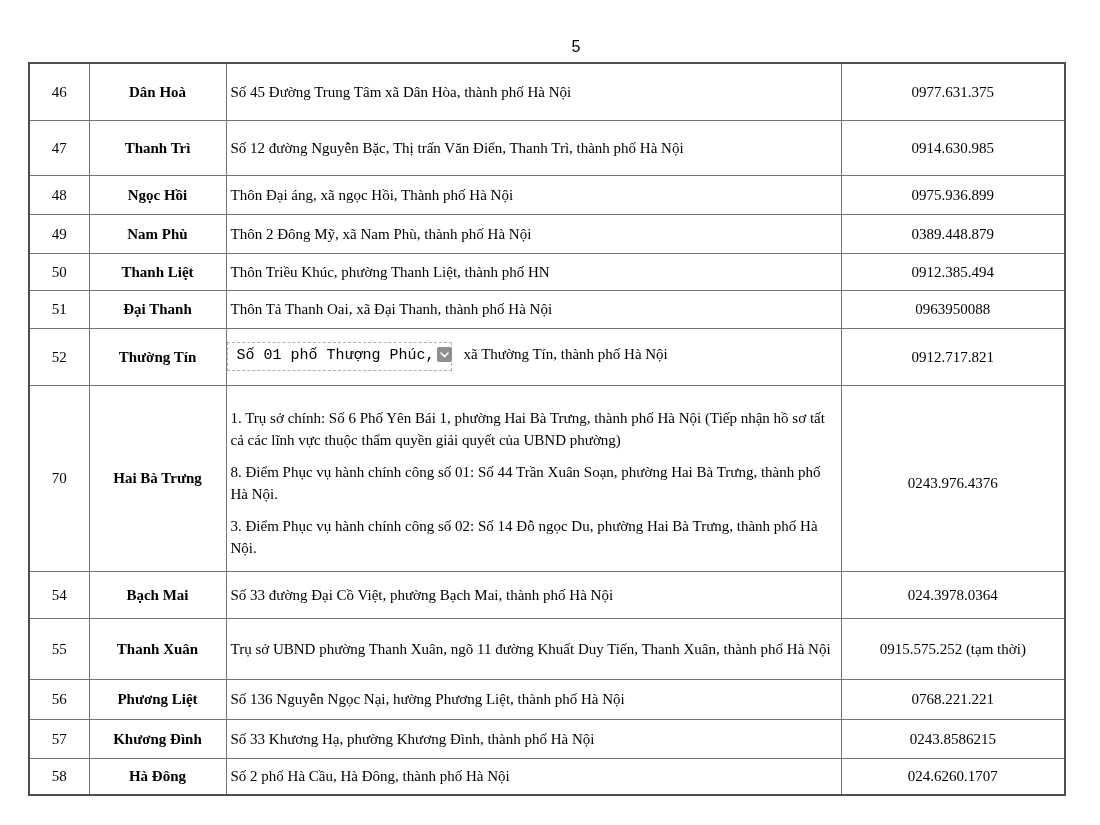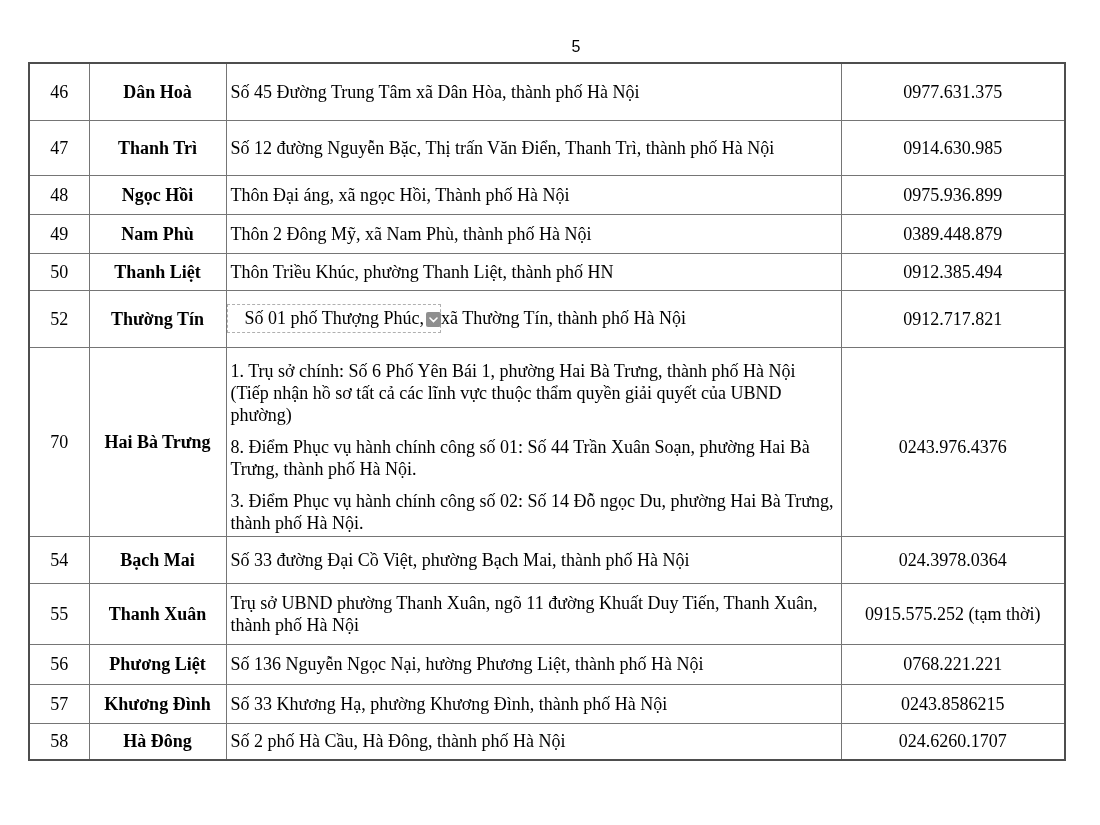--- a/index.html
+++ b/index.html
@@ -13,36 +13,37 @@
     position:absolute;top:38px;left:556px;width:40px;text-align:center;
     font-family:"Liberation Sans", sans-serif;font-size:16px;line-height:18px;
   }
   table.doc-table{
     position:absolute;left:28px;top:62px;width:1036px;
     border-collapse:collapse;table-layout:fixed;
     border:2px solid var(--border-outer,#4e4e4e);
   }
   table.doc-table td{
     border:1px solid var(--border-inner,#757575);
-    font-size:18px;line-height:22px;vertical-align:middle;
+    font-size:15px;line-height:22px;vertical-align:middle;
     padding:2px 4px;overflow:hidden;
   }
   td.c-no{text-align:center;}
   td.c-name{text-align:center;font-weight:bold;padding-left:2px;padding-right:2px;}
   td.c-addr{text-align:left;padding-left:8px;padding-right:12px;}
   td.c-phone{text-align:center;}
   td.v-top{vertical-align:top;padding-top:10px;}
   td.c-phone.v-top{padding-top:12px;margin-top:28px;}
   td.c-addr p{margin:10px 0 8px 0;}
   td.c-addr p:last-child{margin-bottom:0;}
   .content-control{
     display:inline-block;
     border:1px dashed var(--control-border,#b0b0b0);
-    padding:2px 1px 3px 17px;margin-left:-4px;margin-right:0;
+    padding:2px 1px 3px 9px;margin-left:-4px;margin-right:12px;
     white-space:nowrap;
+    font-family:Liberation Mono, monospace;
   }
   .cc-icon{
     display:inline-block;width:15px;height:15px;
     background:var(--control-icon-bg,#8f8f8f);
     border-radius:2px;vertical-align:-3px;margin:0 -2px 0 2px;
   }
   .cc-icon svg{display:block;margin:5px auto 0 auto;}
 </style>
 </head>
 <body>
@@ -79,20 +80,26 @@
           <td class="c-no">49</td>
           <td class="c-name">Nam Phù</td>
           <td class="c-addr">Thôn 2 Đông Mỹ, xã Nam Phù, thành phố Hà Nội</td>
           <td class="c-phone">0389.448.879</td>
         </tr>
         <tr style="height: 37px;">
           <td class="c-no">50</td>
           <td class="c-name">Thanh Liệt</td>
           <td class="c-addr">Thôn Triều Khúc, phường Thanh Liệt, thành phố HN</td>
           <td class="c-phone">0912.385.494</td>
+        </tr>
+        <tr style="height: 38px;">
+          <td class="c-no">51</td>
+          <td class="c-name">Đại Thanh</td>
+          <td class="c-addr">Thôn Tả Thanh Oai, xã Đại Thanh, thành phố Hà Nội</td>
+          <td class="c-phone">0963950088</td>
         </tr>
         <tr style="height: 57px;">
           <td class="c-no">52</td>
           <td class="c-name">Thường Tín</td>
           <td class="c-addr"><span class="content-control"><span>Số 01 phố Thượng Phúc,</span><span class="cc-icon"><svg width="9" height="6" viewBox="0 0 9 6">
                   <path d="M1 1 L4.5 4.5 L8 1" stroke="#ffffff" stroke-width="1.6" fill="none" stroke-linecap="round"></path>
                 </svg></span></span><span>xã Thường Tín, thành phố Hà Nội</span></td>
           <td class="c-phone">0912.717.821</td>
         </tr>
         <tr style="height: 186px;">

